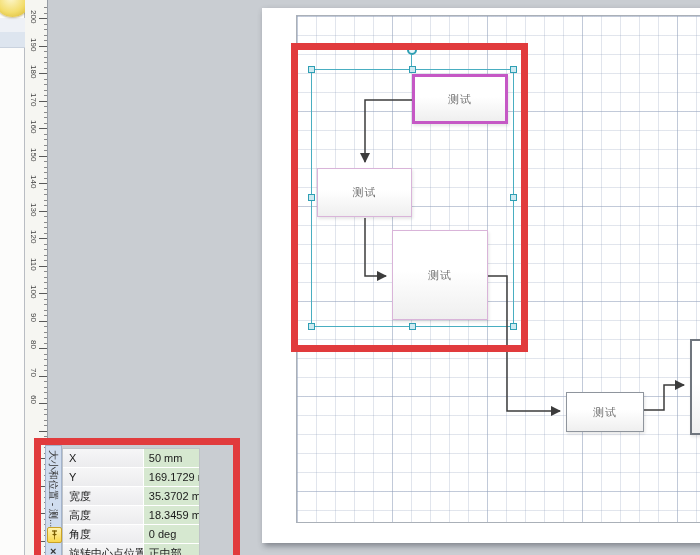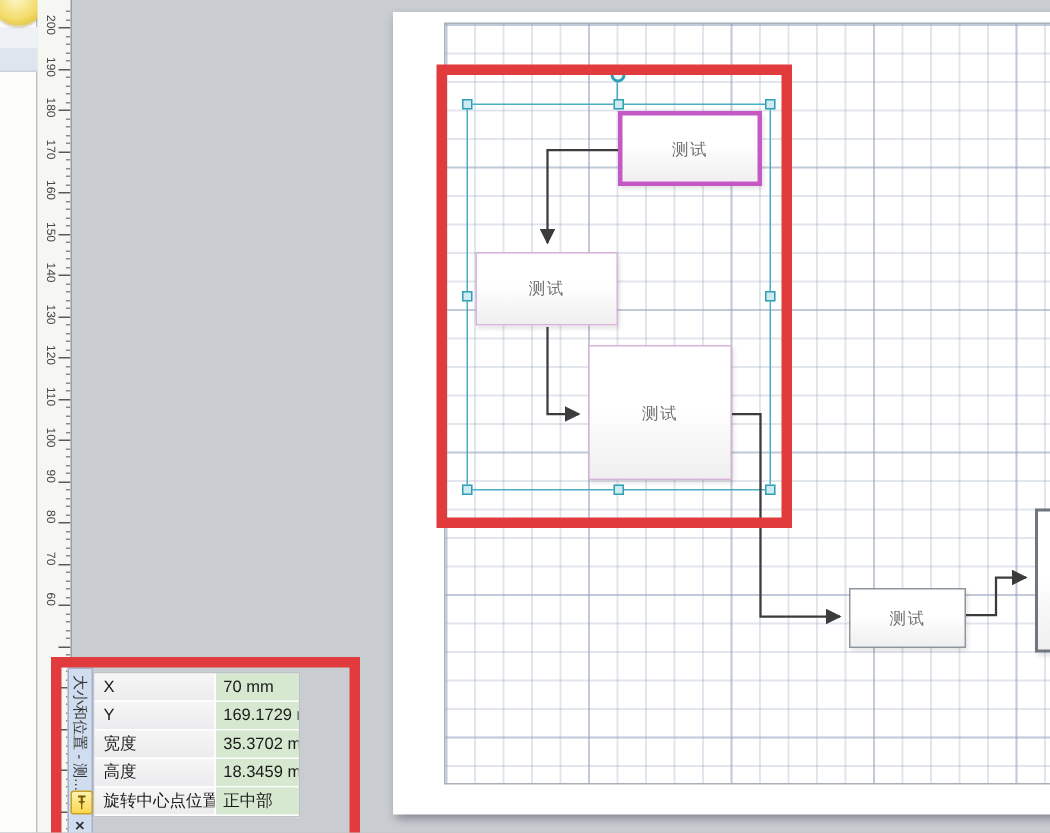--- a/index.html
+++ b/index.html
@@ -267,35 +267,39 @@
       <path d="M2 1 L7 1" stroke="#7a5c00" stroke-width="1.2" fill="none"></path>
       <path d="M2.5 4.5 L6.5 4.5" stroke="#7a5c00" stroke-width="1" fill="none"></path>
       <path d="M4.5 6 L4.5 9.5" stroke="#7a5c00" stroke-width="0.8" fill="none"></path>
     </svg>
   </div>
   <div class="close-btn">×</div>
 
   <div class="sp-table">
     <div class="sp-row">
       <div class="sp-label">X</div>
-      <div class="sp-value">70 mm</div>
+      <div class="sp-value">50 mm</div>
     </div>
     <div class="sp-row">
       <div class="sp-label">Y</div>
       <div class="sp-value">169.1729 mm</div>
     </div>
     <div class="sp-row">
       <div class="sp-label">宽度</div>
       <div class="sp-value">35.3702 mm</div>
     </div>
     <div class="sp-row">
       <div class="sp-label">高度</div>
       <div class="sp-value">18.3459 mm</div>
     </div>
     <div class="sp-row">
+      <div class="sp-label">角度</div>
+      <div class="sp-value">0 deg</div>
+    </div>
+    <div class="sp-row">
       <div class="sp-label">旋转中心点位置</div>
       <div class="sp-value">正中部</div>
     </div>
   </div>
 
   <div class="anno anno-canvas"></div>
   <div class="anno anno-panel"></div>
 
 </div>
 

